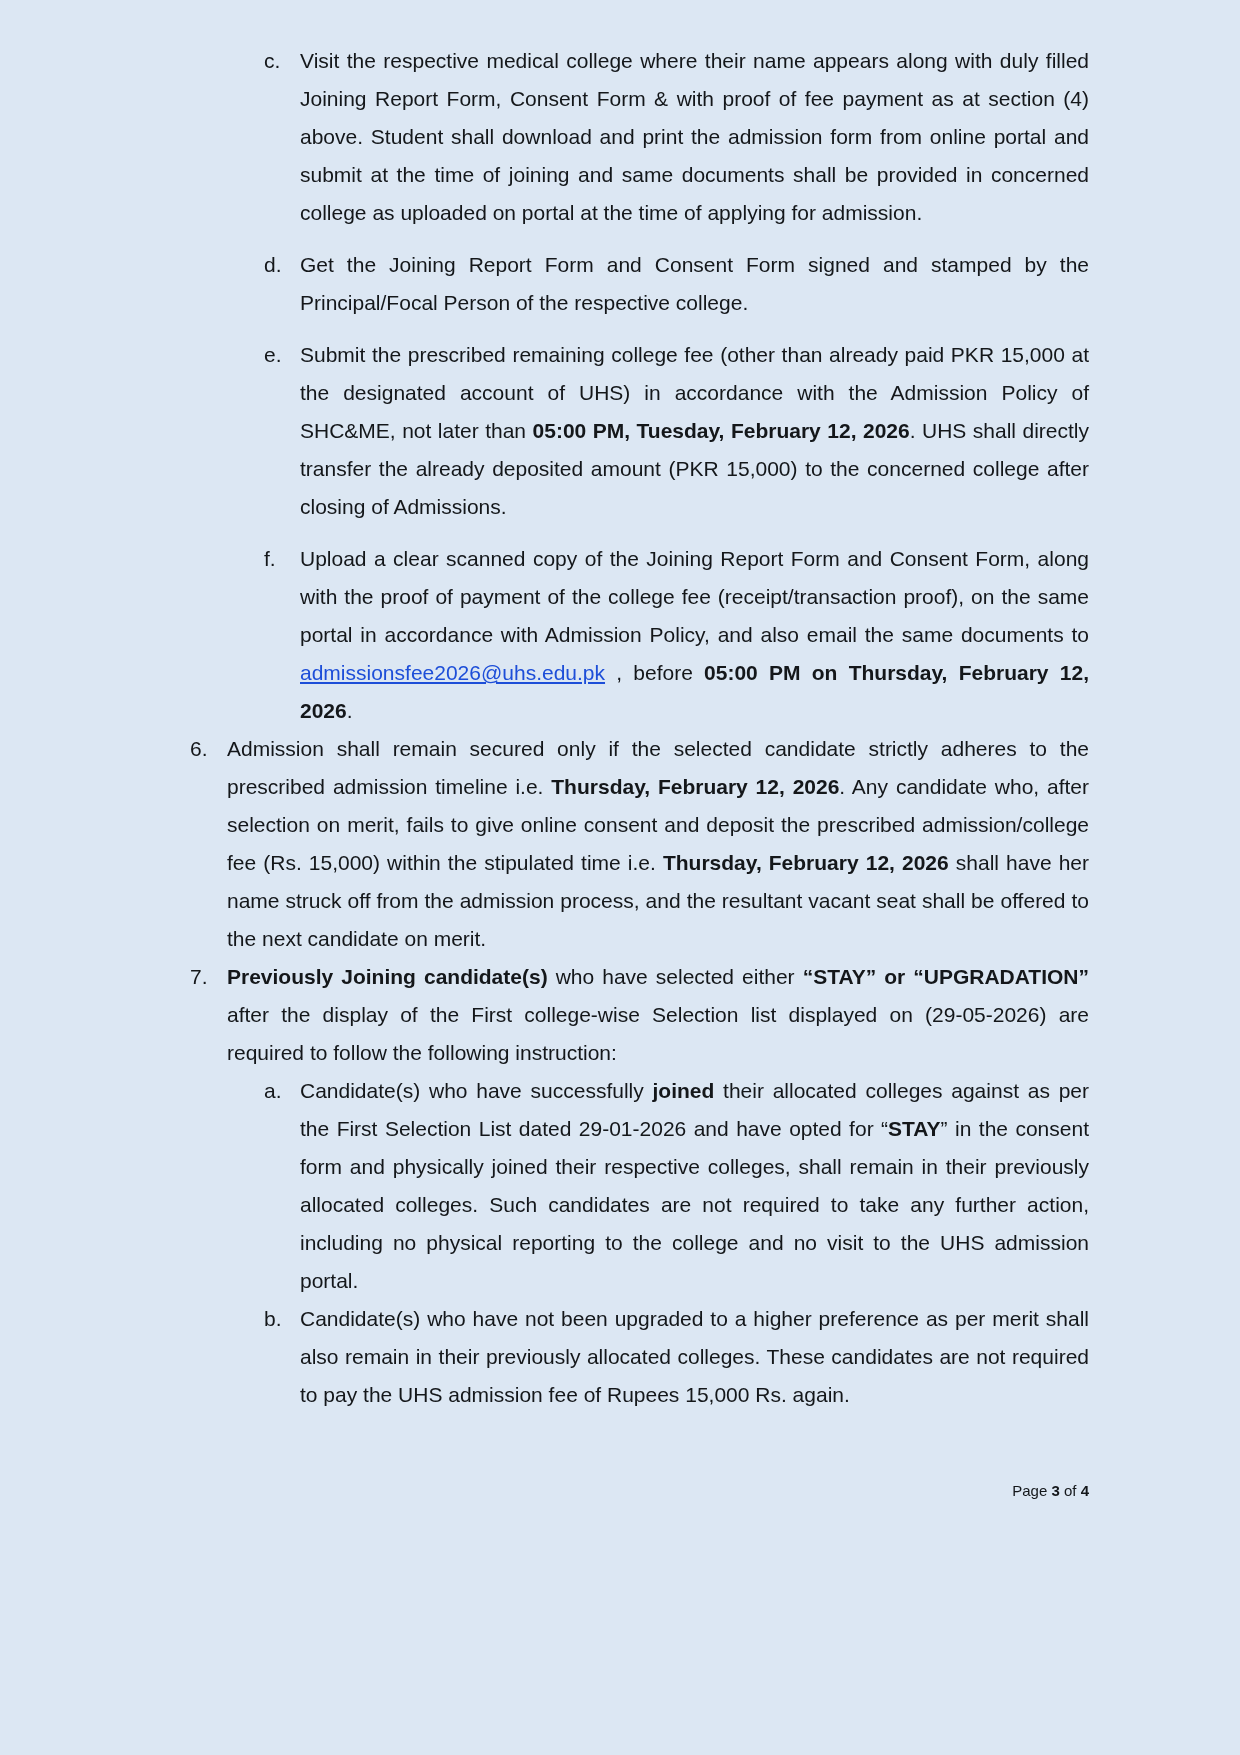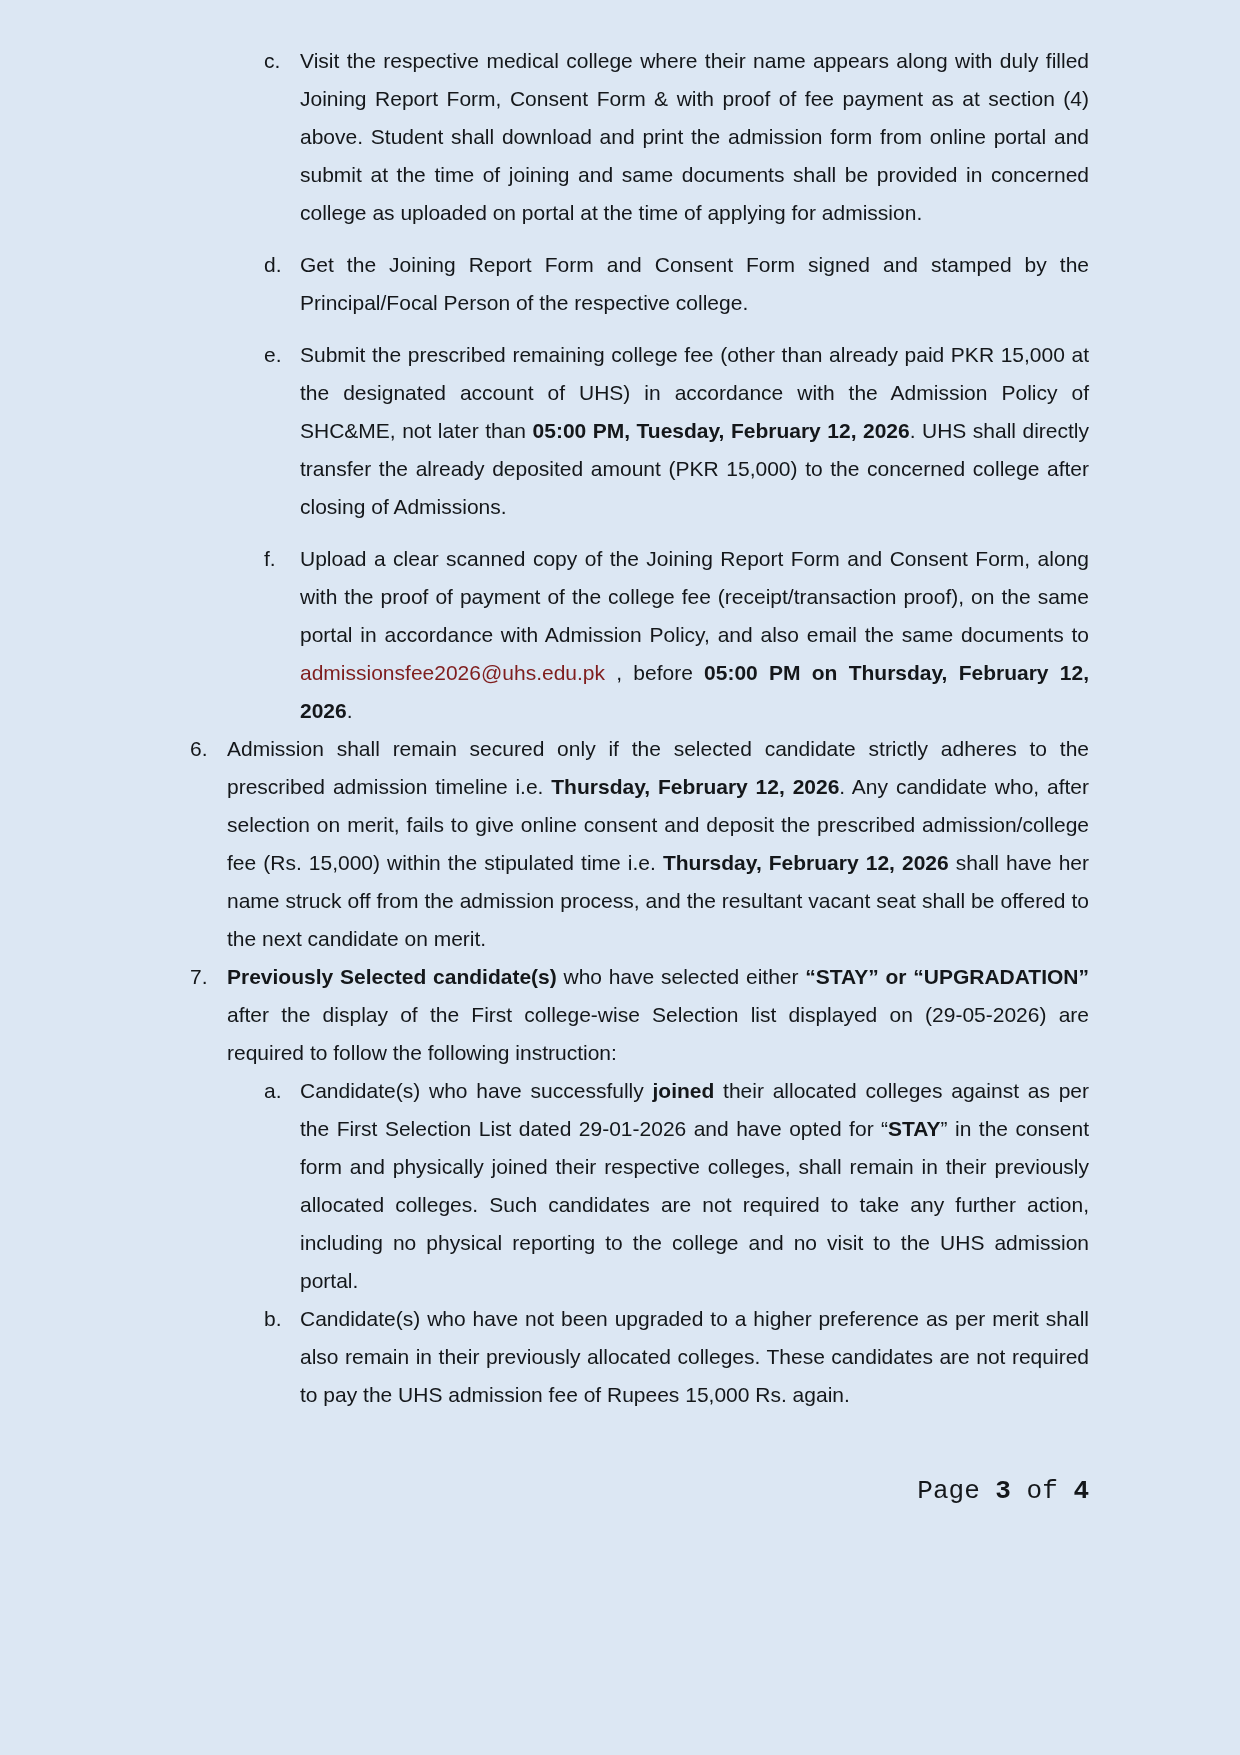--- a/index.html
+++ b/index.html
@@ -38,30 +38,30 @@
     flex: 0 0 36px;
     width: 36px;
   }
   .marker { white-space: pre; }
   .body {
     flex: 1 1 auto;
     text-align: justify;
   }
   .body b, .footer b { font-weight: bold; }
   a.link {
-    color: #7f1d1d;
+    color: #1d4ed8;
+    text-decoration: underline;
     cursor: pointer;
   }
   .footer {
     position: absolute;
     top: 1478px;
     right: 151px;
-    font-size: 26px;
+    font-size: 15px;
     line-height: 26px;
-    font-family: Liberation Mono, monospace;
   }
 </style>
 </head>
 <body>
 
 <div class="doc" id="doc">
     <div class="para lvl2 spaced">
       <span class="marker">c.</span>
       <div class="body"><span>Visit the respective medical college where their name appears along with duly filled Joining Report Form, Consent Form &amp; with proof of fee payment as at section (4) above. Student shall download and print the admission form from online portal and submit at the time of joining and same documents shall be provided in concerned college as uploaded on portal at the time of applying for admission.</span></div>
     </div>
@@ -76,21 +76,21 @@
     <div class="para lvl2">
       <span class="marker">f.</span>
       <div class="body"><span>Upload a clear scanned copy of the Joining Report Form and Consent Form, along with the proof of payment of the college fee (receipt/transaction proof), on the same portal in accordance with Admission Policy, and also email the same documents to </span><a class="link">admissionsfee2026@uhs.edu.pk</a><span> , before </span><b>05:00 PM on Thursday, February 12, 2026</b><span>.</span></div>
     </div>
     <div class="para lvl1">
       <span class="marker">6.</span>
       <div class="body"><span>Admission shall remain secured only if the selected candidate strictly adheres to the prescribed admission timeline i.e. </span><b>Thursday, February 12, 2026</b><span>. Any candidate who, after selection on merit, fails to give online consent and deposit the prescribed admission/college fee (Rs. 15,000) within the stipulated time i.e. </span><b>Thursday, February 12, 2026</b><span> shall have her name struck off from the admission process, and the resultant vacant seat shall be offered to the next candidate on merit.</span></div>
     </div>
     <div class="para lvl1">
       <span class="marker">7.</span>
-      <div class="body"><b>Previously Selected candidate(s)</b><span> who have selected either </span><b>“STAY” or “UPGRADATION”</b><span> after the display of the First college-wise Selection list displayed on (29-05-2026) are required to follow the following instruction:</span></div>
+      <div class="body"><b>Previously Joining candidate(s)</b><span> who have selected either </span><b>“STAY” or “UPGRADATION”</b><span> after the display of the First college-wise Selection list displayed on (29-05-2026) are required to follow the following instruction:</span></div>
     </div>
     <div class="para lvl2">
       <span class="marker">a.</span>
       <div class="body"><span>Candidate(s) who have successfully </span><b>joined</b><span> their allocated colleges against as per the First Selection List dated 29-01-2026 and have opted for “</span><b>STAY</b><span>” in the consent form and physically joined their respective colleges, shall remain in their previously allocated colleges. Such candidates are not required to take any further action, including no physical reporting to the college and no visit to the UHS admission portal.</span></div>
     </div>
     <div class="para lvl2">
       <span class="marker">b.</span>
       <div class="body"><span>Candidate(s) who have not been upgraded to a higher preference as per merit shall also remain in their previously allocated colleges. These candidates are not required to pay the UHS admission fee of Rupees 15,000 Rs. again.</span></div>
     </div>
   </div>

